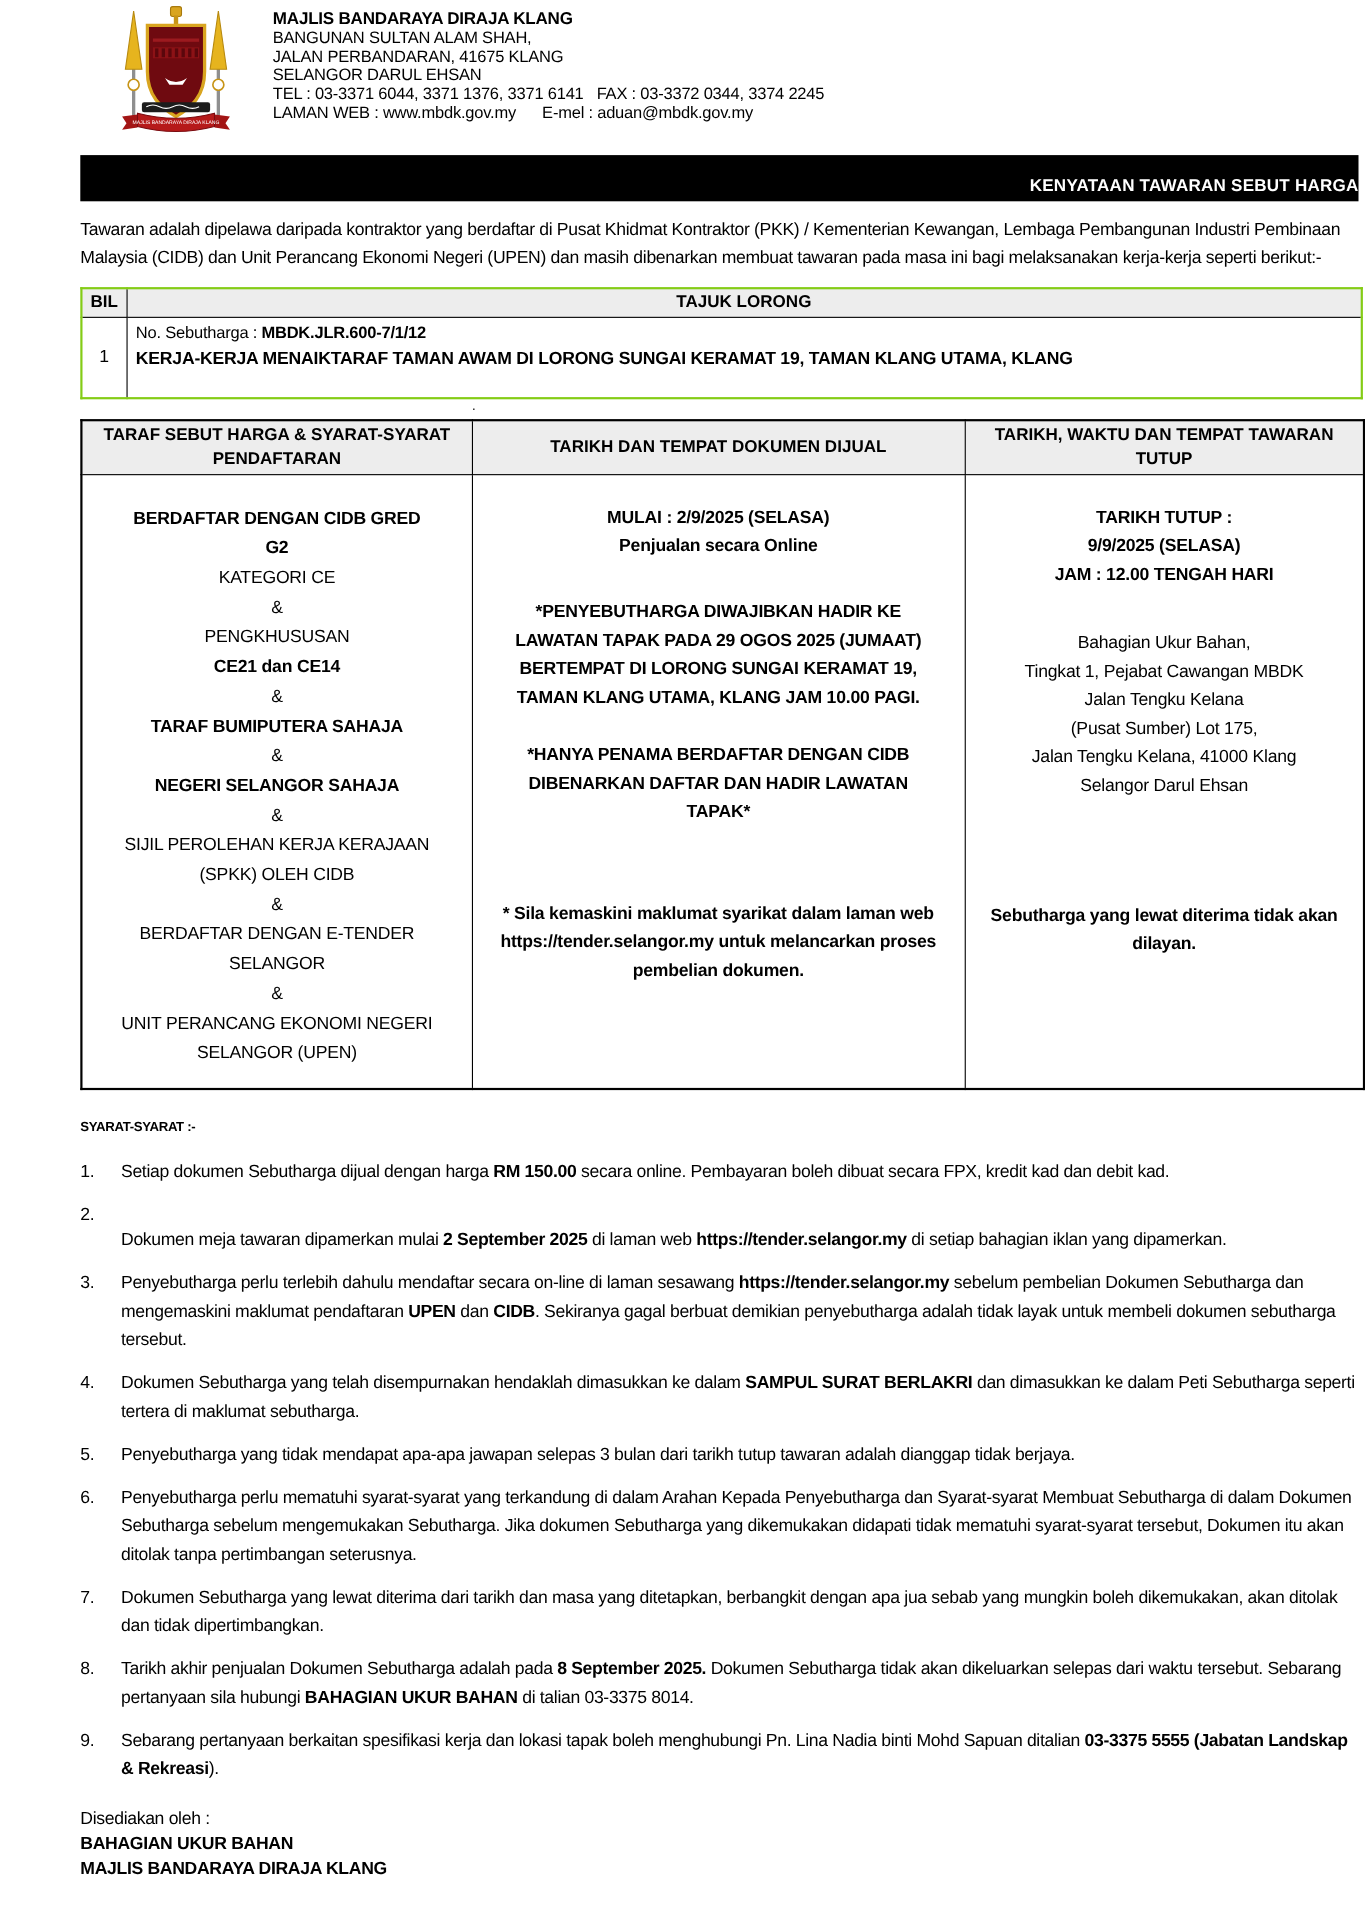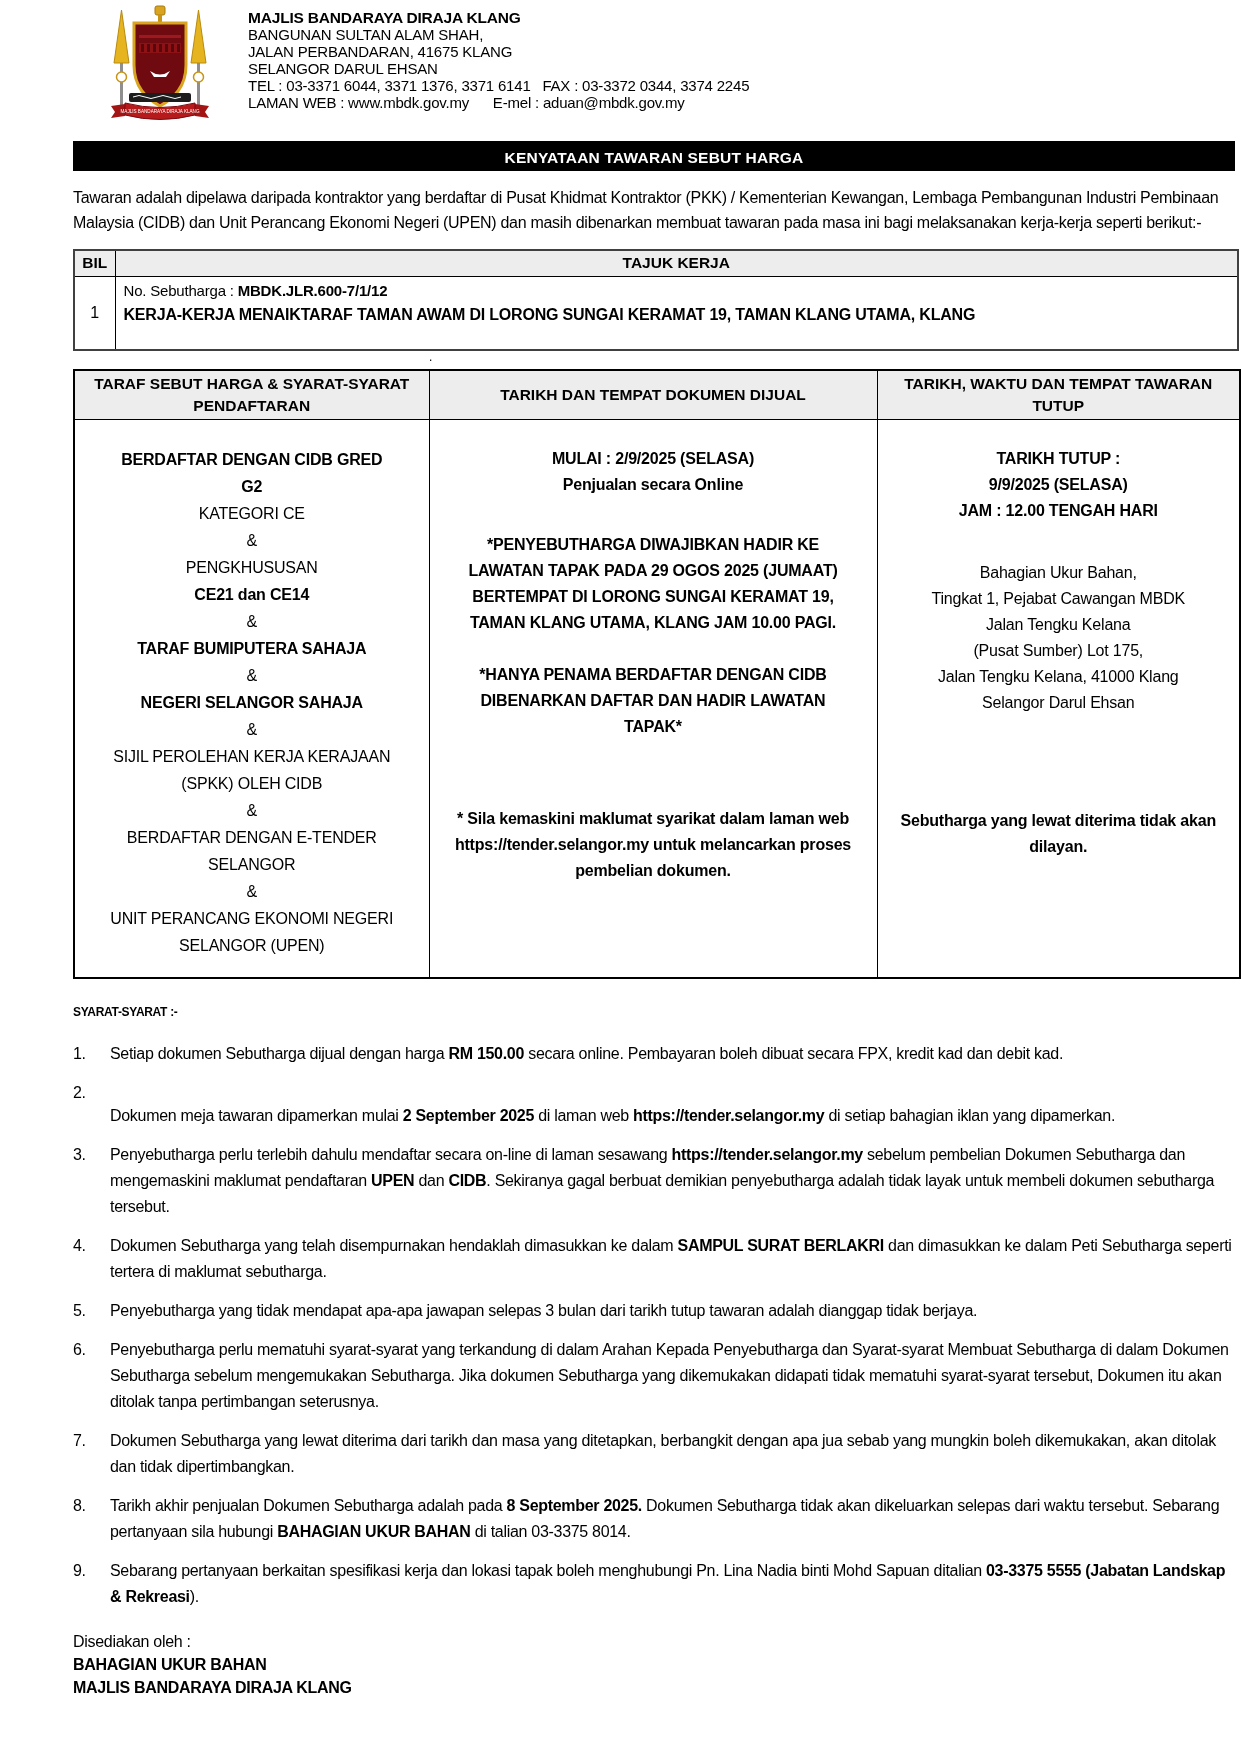--- a/index.html
+++ b/index.html
@@ -13,29 +13,29 @@
   
   .doc-header { display:flex; padding-top:5px; }
   .logo-wrap { width:110px; height:126px; margin-left:32px; flex:none; }
   .header-text { margin-left:33px; padding-top:4px; font-size:15px; line-height:17px; letter-spacing:-0.2px; }
   .org-name { font-weight:bold; font-size:15.5px; }
   .pre { white-space:pre; }
 
   
   .title-bar {
     margin-top:10px; background:#000000; color:#ffffff; font-weight:bold;
-    text-align:center; font-size:15.5px; padding:8px 0 4px; letter-spacing:0.2px;
+    text-align:right; font-size:15.5px; padding:20px 0 4px; letter-spacing:0.2px;
   }
 
   
   .intro { margin-top:14px; font-size:16px; line-height:25px; letter-spacing:-0.3px; }
 
   
   table { border-collapse:collapse; table-layout:fixed; width:1166px; }
-  .job-table { margin-top:14px; border:2px solid #404040; }
+  .job-table { margin-top:14px; border:2px solid #84cc16; }
   .job-table th, .job-table td { border:1.5px solid #000; }
   .job-table th { background:#ededed; font-size:15.5px; padding:3px 0 4px; }
   .bil-col { width:41px; }
   .bil-cell { text-align:center; font-size:16px; }
   .job-cell { padding:2px 8px 22px; font-size:15px; line-height:24px; letter-spacing:-0.2px; }
   .job-title { font-weight:bold; font-size:16px; }
 
   .dot-line { height:10px; font-size:12px; padding-left:356px; margin-top:2px; line-height:8px; }
 
   
@@ -132,21 +132,21 @@
     <p class="intro">Tawaran adalah dipelawa daripada kontraktor yang berdaftar di Pusat Khidmat Kontraktor (PKK) / Kementerian Kewangan, Lembaga Pembangunan Industri Pembinaan Malaysia (CIDB) dan Unit Perancang Ekonomi Negeri (UPEN) dan masih dibenarkan membuat tawaran pada masa ini bagi melaksanakan kerja-kerja seperti berikut:-</p>
 
     <table class="job-table">
       <colgroup>
           <col class="bil-col">
           <col>
         </colgroup>
       <thead>
         <tr>
           <th>BIL</th>
-          <th>TAJUK KERJA</th>
+          <th>TAJUK LORONG</th>
         </tr>
       </thead>
       <tbody>
         <tr>
           <td class="bil-cell">1</td>
           <td class="job-cell">
             <div><span>No. Sebutharga : </span><b>MBDK.JLR.600-7/1/12</b></div>
             <div class="job-title">KERJA-KERJA MENAIKTARAF TAMAN AWAM DI LORONG SUNGAI KERAMAT 19, TAMAN KLANG UTAMA, KLANG</div>
           </td>
         </tr>

